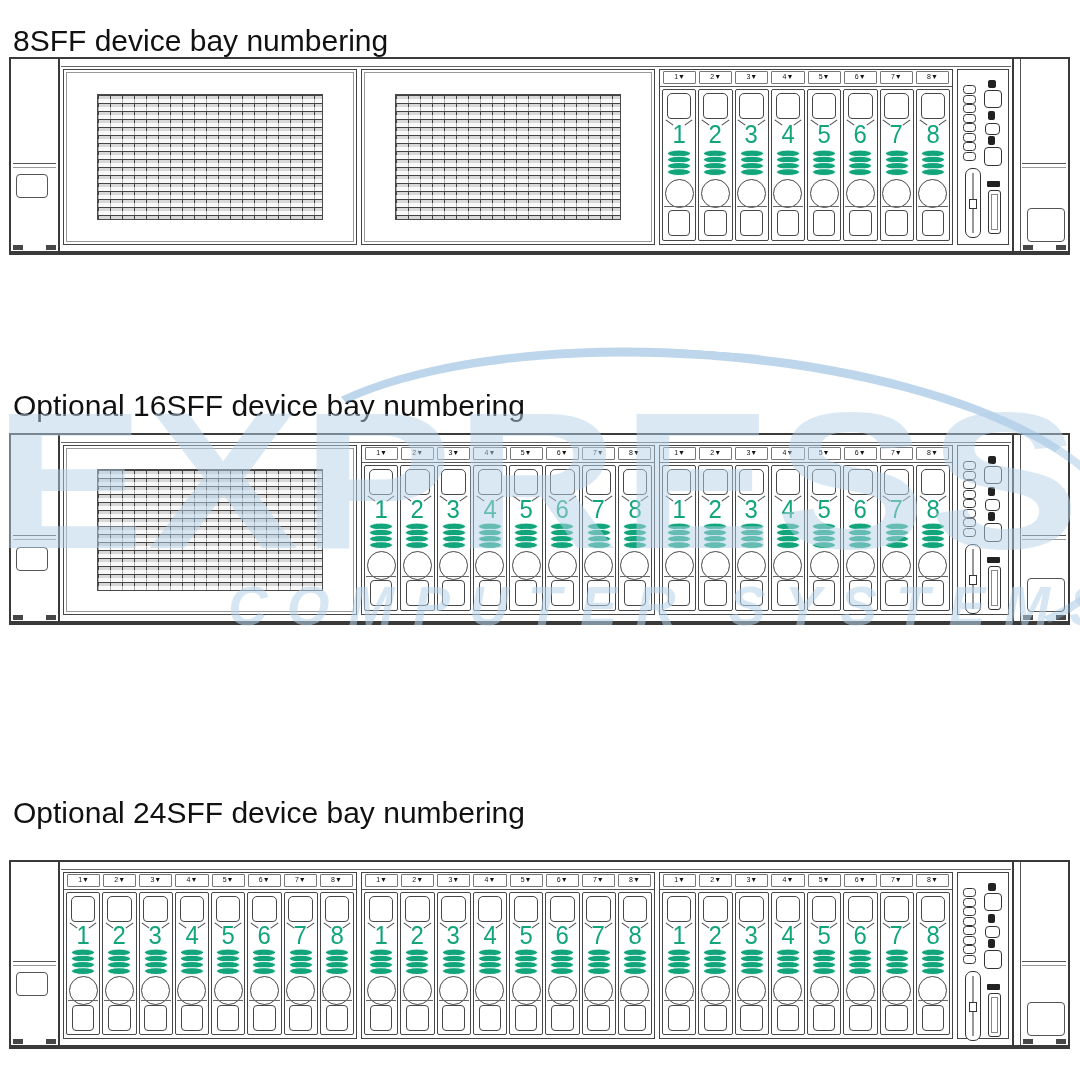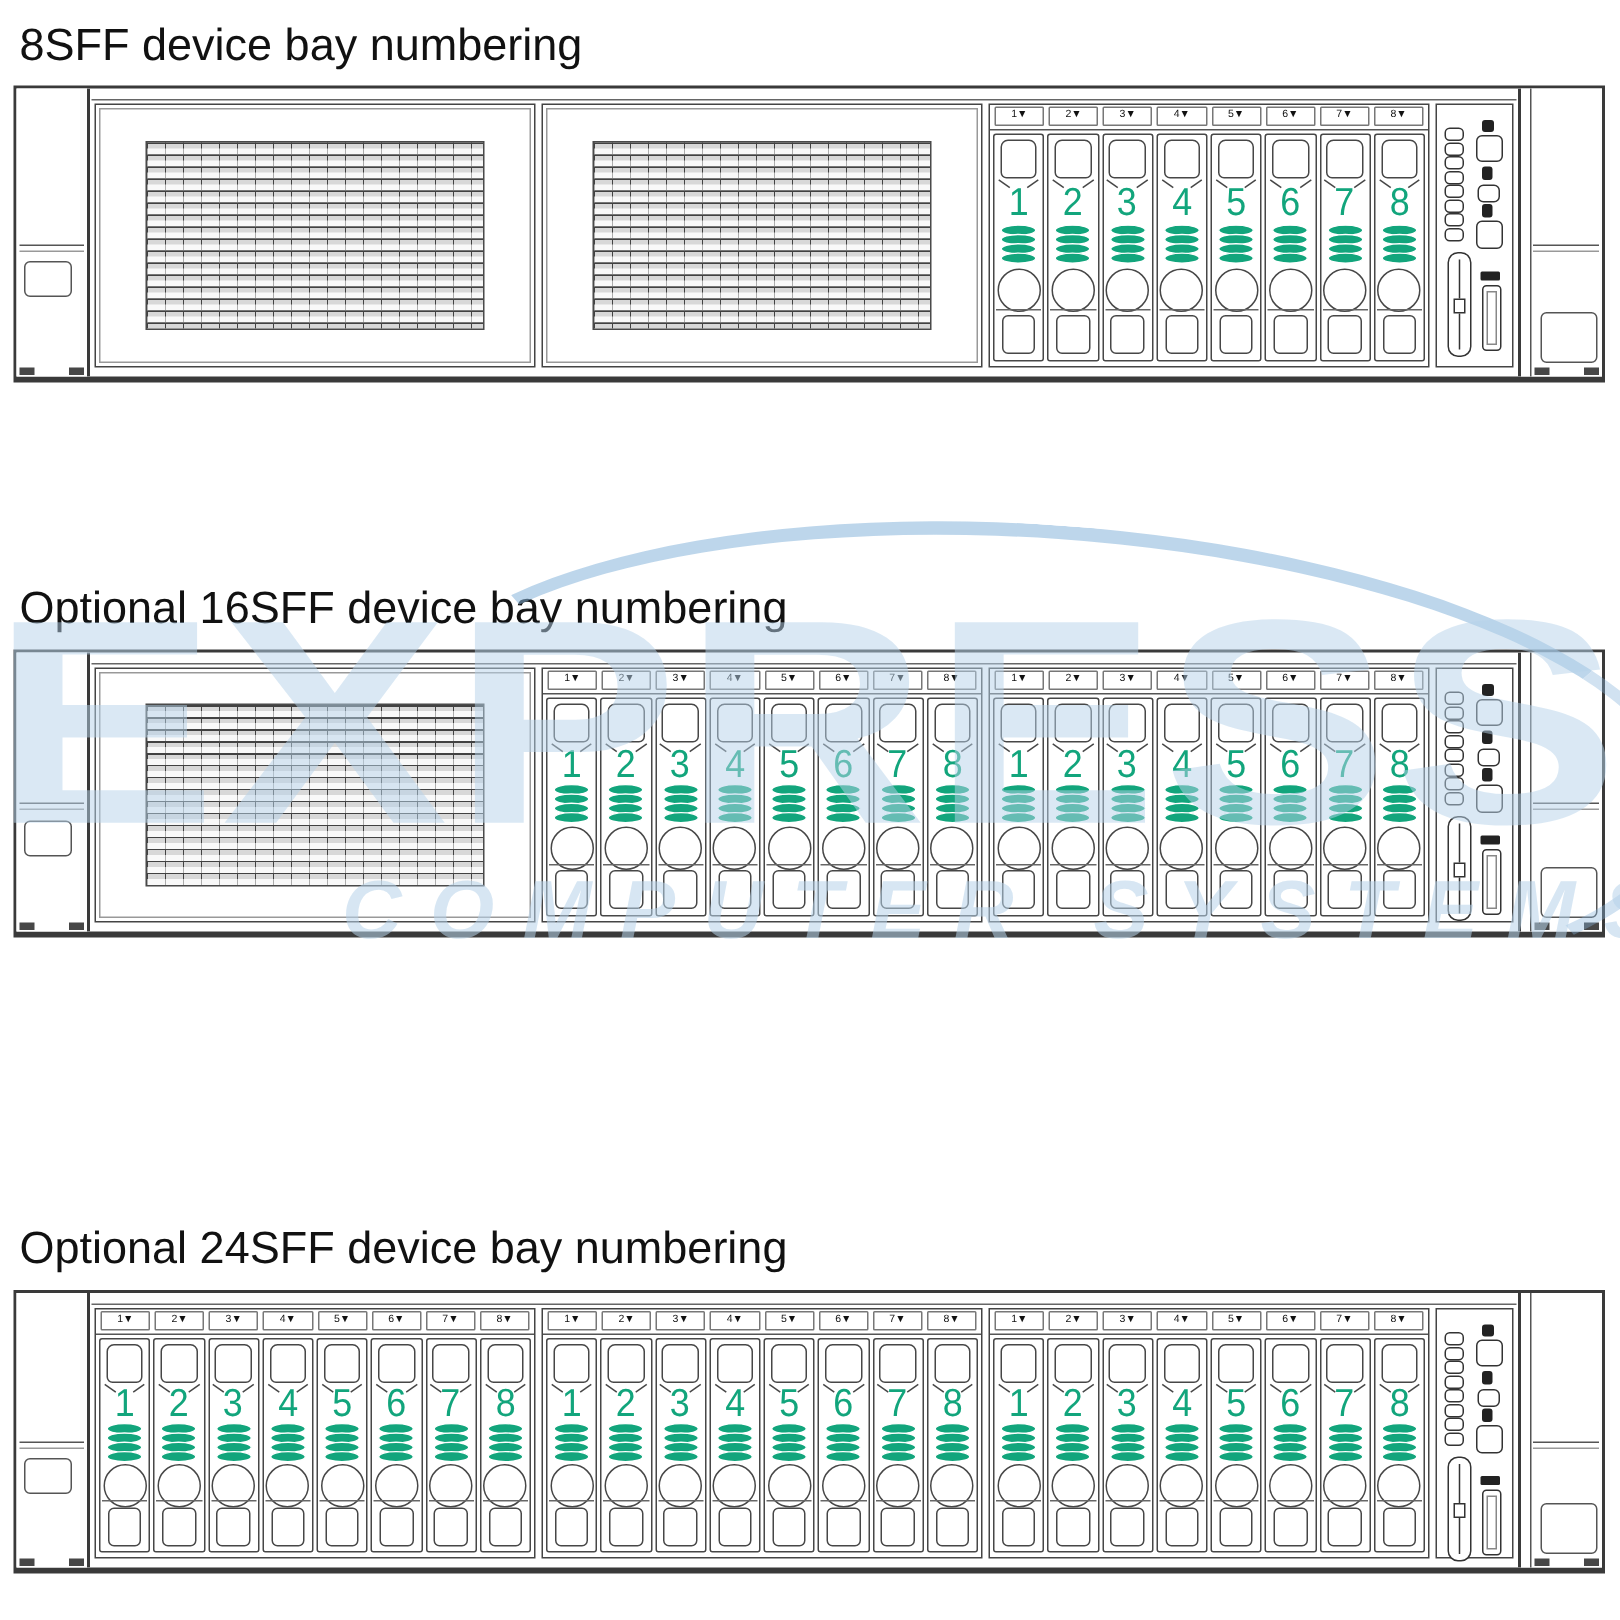--- a/index.html
+++ b/index.html
@@ -89,23 +89,23 @@
     position:absolute;left:262px;top:350px;width:848px;height:302px;border-radius:50%;
     border:9px solid transparent;
     border-top-color:rgba(136,180,219,.55);
     border-right-color:rgba(136,180,219,.38);
     transform:rotate(4deg);
   }
 </style>
 </head>
 <body style="--green: #12a57c; --line: #3a3a3a; --wmblue: #b7d3ea;">
 
-<div class="title" style="top:14px">8SFF device bay numbering</div>
+<div class="title" style="top:24px">8SFF device bay numbering</div>
 <div class="title" style="top:389px">Optional 16SFF device bay numbering</div>
-<div class="title" style="top:816px">Optional 24SFF device bay numbering</div>
+<div class="title" style="top:796px">Optional 24SFF device bay numbering</div>
 
 <div class="server" style="top:57px;height:198px">
     <div class="ear ear-left">
       <div class="ear-line" style="top:54%"></div>
       <div class="ear-latch" style="left:5px;top:60%;width:30px;height:22px"></div>
       <div class="ear-foot" style="left:2px"></div>
       <div class="ear-foot" style="right:2px"></div>
     </div>
     <div class="body">
       <div class="top-band"></div>

